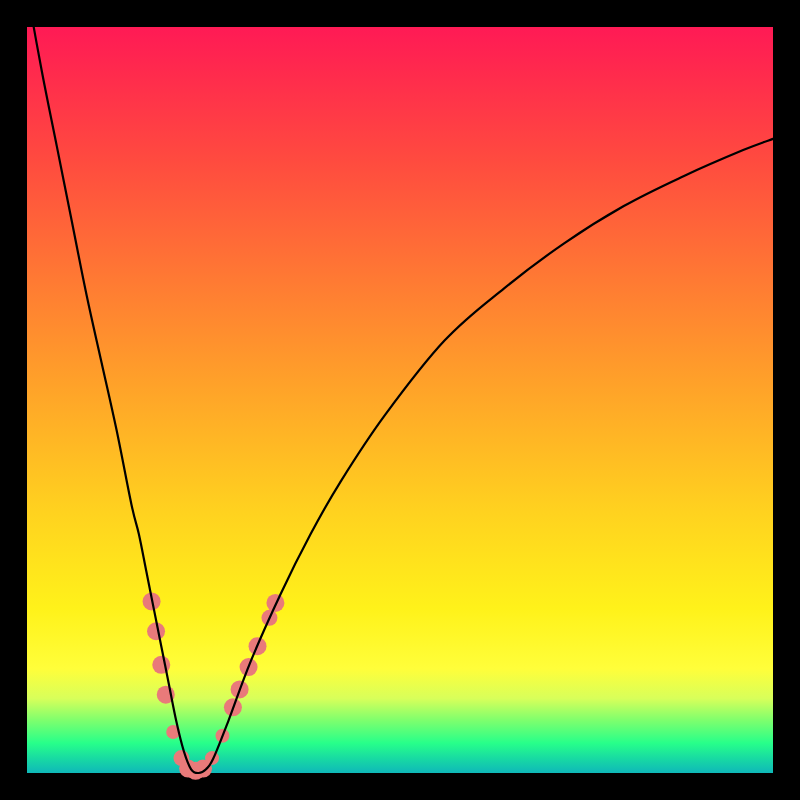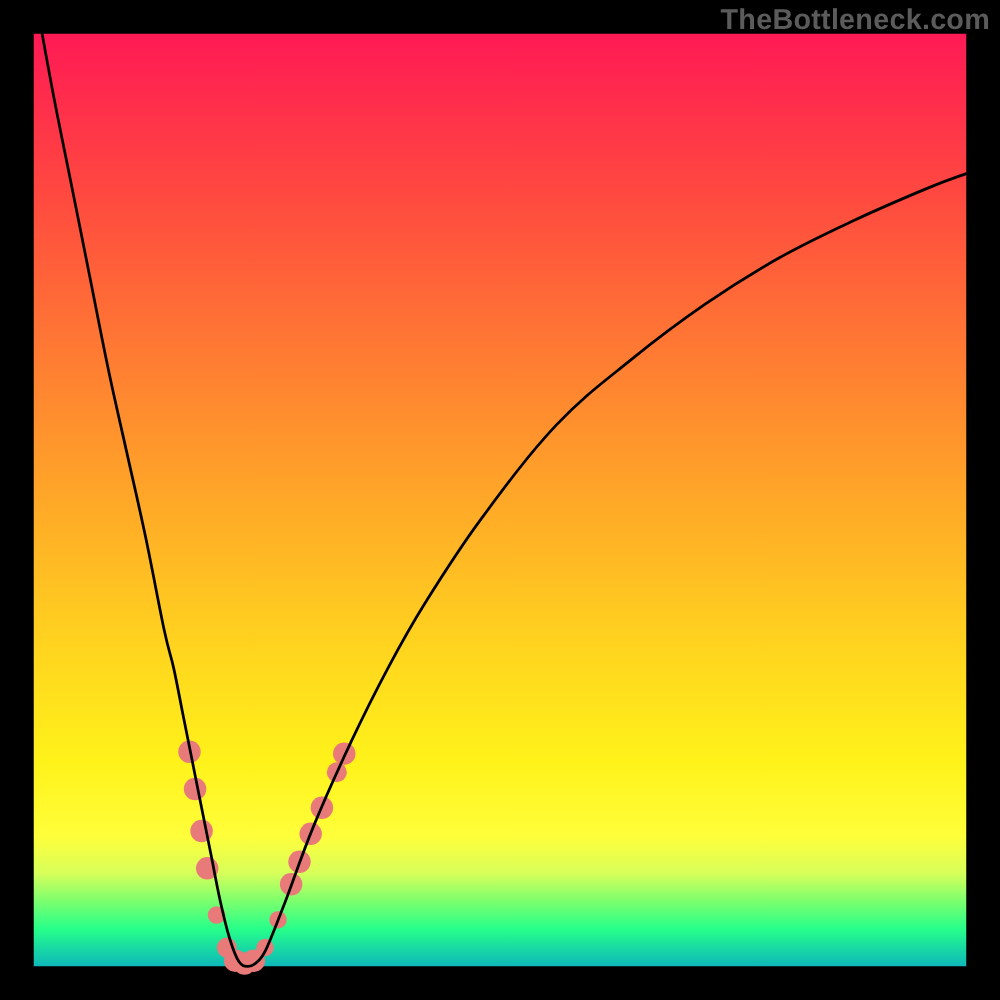--- a/index.html
+++ b/index.html
@@ -81,14 +81,13 @@
           <circle cx="205.89600000000002" cy="680.352" r="9" fill="#e97a7a"></circle>
           <circle cx="212.60999999999999" cy="662.448" r="9" fill="#e97a7a"></circle>
           <circle cx="221.56199999999998" cy="640.068" r="9" fill="#e97a7a"></circle>
           <circle cx="230.514" cy="619.18" r="9" fill="#e97a7a"></circle>
           <circle cx="242.45000000000002" cy="590.832" r="8" fill="#e97a7a"></circle>
           <circle cx="248.41799999999998" cy="575.912" r="9" fill="#e97a7a"></circle>
         </g>
       <path id="curvePath" fill="none" stroke="#000" stroke-width="2.2" stroke-linecap="round" d="M 0 -37.30000000000007 C 2.6856 -22.52920000000006, 9.5488 16.561199999999978, 14.92 44.75999999999999 C 20.2912 72.9588, 24.4688 92.504, 29.84 119.36000000000001 C 35.2112 146.216, 39.388799999999996 167.10400000000004, 44.76 193.96000000000004 C 50.1312 220.81600000000003, 54.3088 243.04680000000002, 59.68 268.56 C 65.0512 294.0732, 69.2288 311.5296, 74.60000000000001 335.7 C 79.97120000000001 359.87039999999996, 84.1488 377.3268, 89.52 402.84 C 94.8912 428.35319999999996, 100.4116 458.6408, 104.44000000000001 477.44 C 108.46840000000002 496.2392, 109.2144 495.1948, 111.89999999999999 507.28 C 114.58559999999999 519.3652, 116.67439999999999 531.1519999999999, 119.36 544.5799999999999 C 122.04560000000001 558.0079999999999, 124.13440000000001 568.452, 126.82000000000001 581.88 C 129.50560000000002 595.308, 131.5944 605.752, 134.28 619.18 C 136.9656 632.608, 139.05440000000002 643.052, 141.74 656.48 C 144.4256 669.908, 146.51440000000002 681.6948, 149.20000000000002 693.78 C 151.8856 705.8652, 153.9744 714.8918, 156.66 723.62 C 159.3456 732.3482, 161.4344 738.2416, 164.12 742.27 C 166.8056 746.2984, 168.89440000000002 746, 171.58 746 C 174.2656 746, 176.3544 744.9556, 179.04 742.27 C 181.7256 739.5844, 182.4716 739.8082, 186.5 731.08 C 190.5284 722.3518, 194.70600000000002 711.2364, 201.42000000000002 693.78 C 208.13400000000001 676.3235999999999, 214.4004 656.9276, 223.79999999999998 634.1 C 233.19959999999998 611.2724000000001, 242.8976 589.7876, 253.64000000000001 566.96 C 264.3824 544.1324000000001, 272.73760000000004 527.422, 283.48 507.28 C 294.2224 487.138, 299.892 476.5448, 313.32 455.06 C 326.748 433.5752, 339.2808 413.4332, 358.08 387.92 C 376.87919999999997 362.40680000000003, 396.27520000000004 336.14760000000007, 417.76000000000005 313.32000000000005 C 439.24480000000005 290.49240000000003, 455.9552 278.55639999999994, 477.44 261.09999999999997 C 498.9248 243.64359999999996, 515.6351999999999 231.11080000000004, 537.12 216.34000000000003 C 558.6048000000001 201.56920000000002, 575.3152000000001 191.12519999999998, 596.8000000000001 179.03999999999996 C 618.2848 166.95479999999995, 634.9952000000001 159.27099999999993, 656.48 149.19999999999993 C 677.9648 139.12899999999993, 700.0464 129.80400000000003, 716.16 123.09000000000003 C 732.2736 116.37600000000003, 740.6288 113.9142, 746 111.89999999999998"></path>
     </svg>
   </div>
-  <div class="watermark">TheBottleneck.com</div>
 </div>
 
 </body></html>

